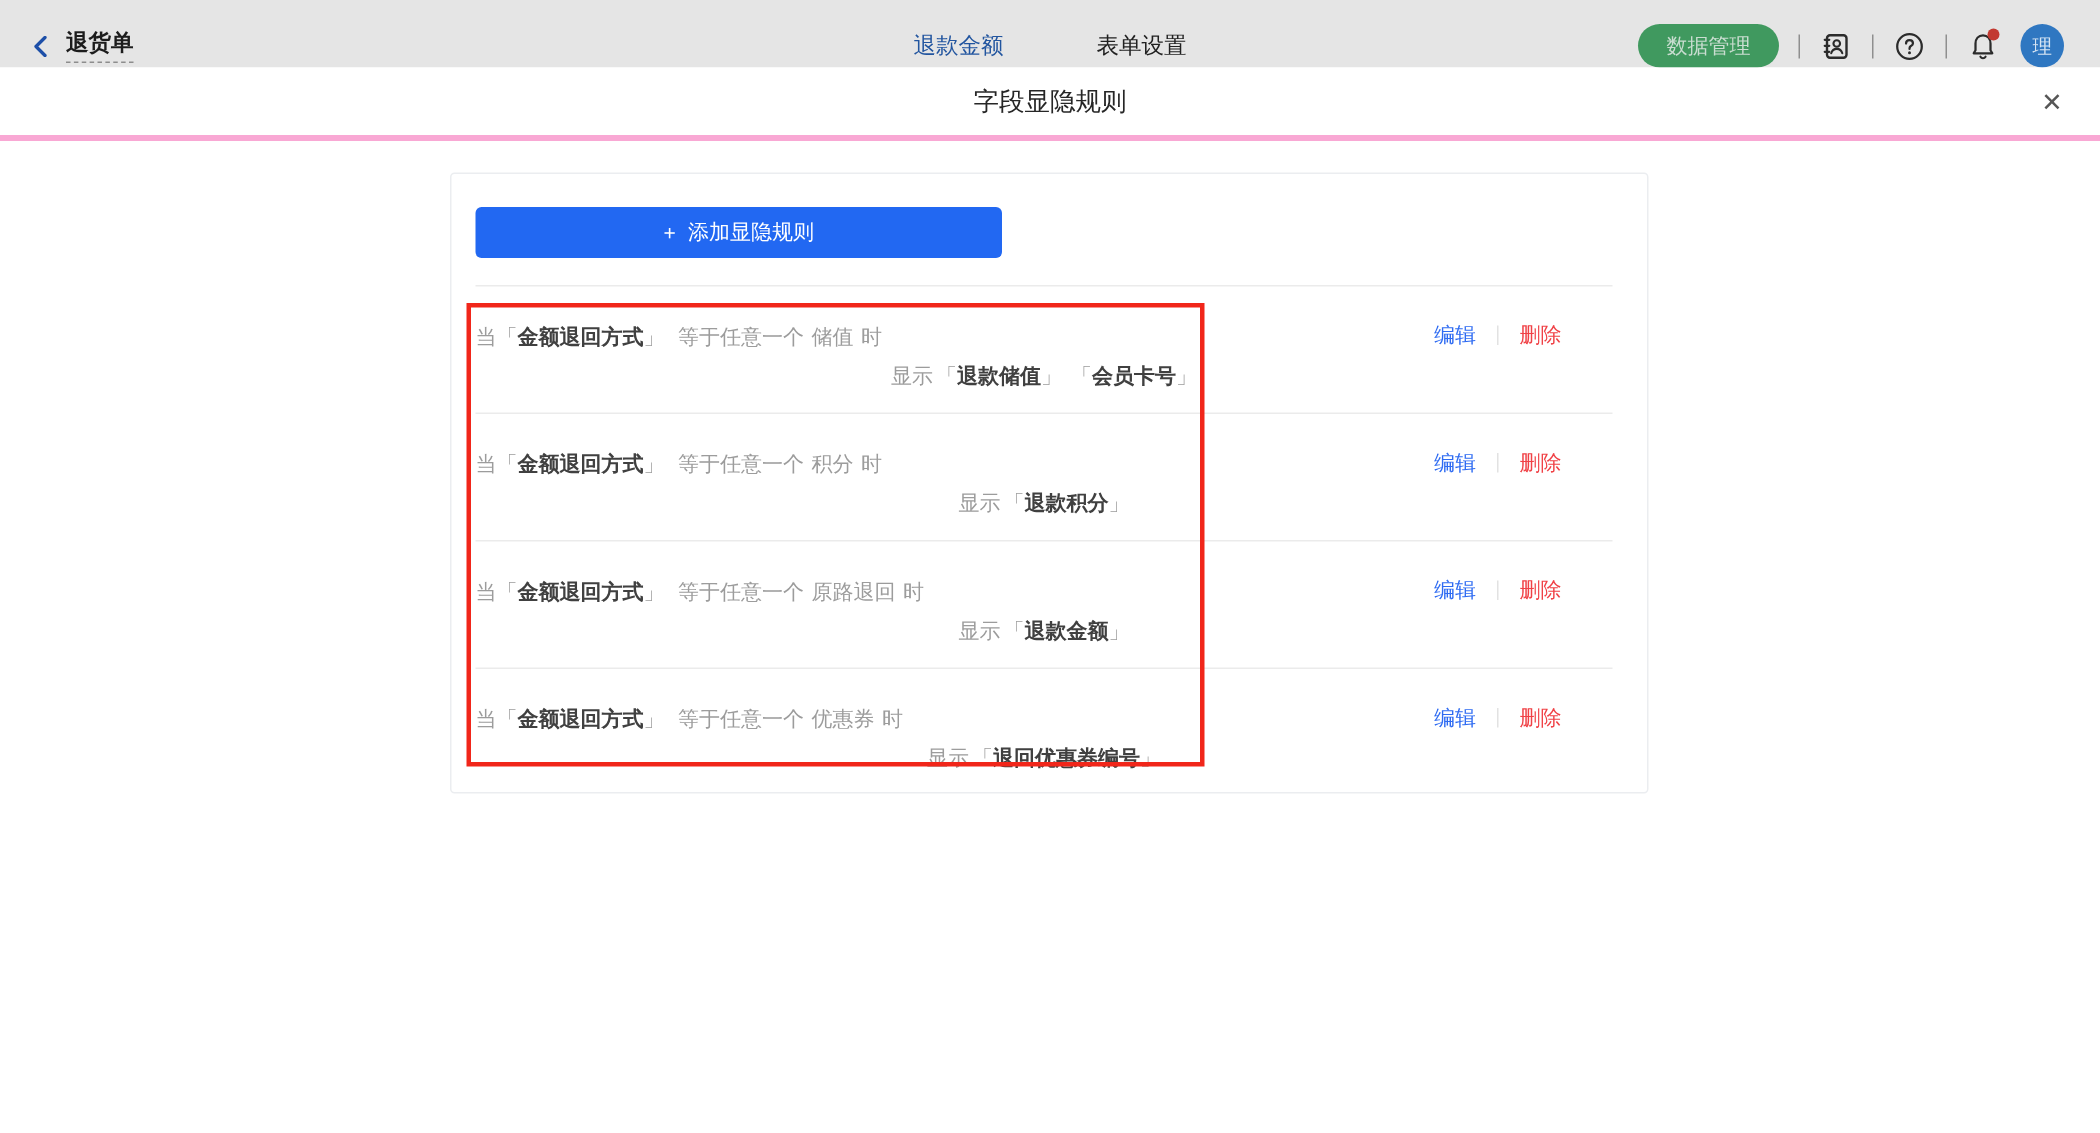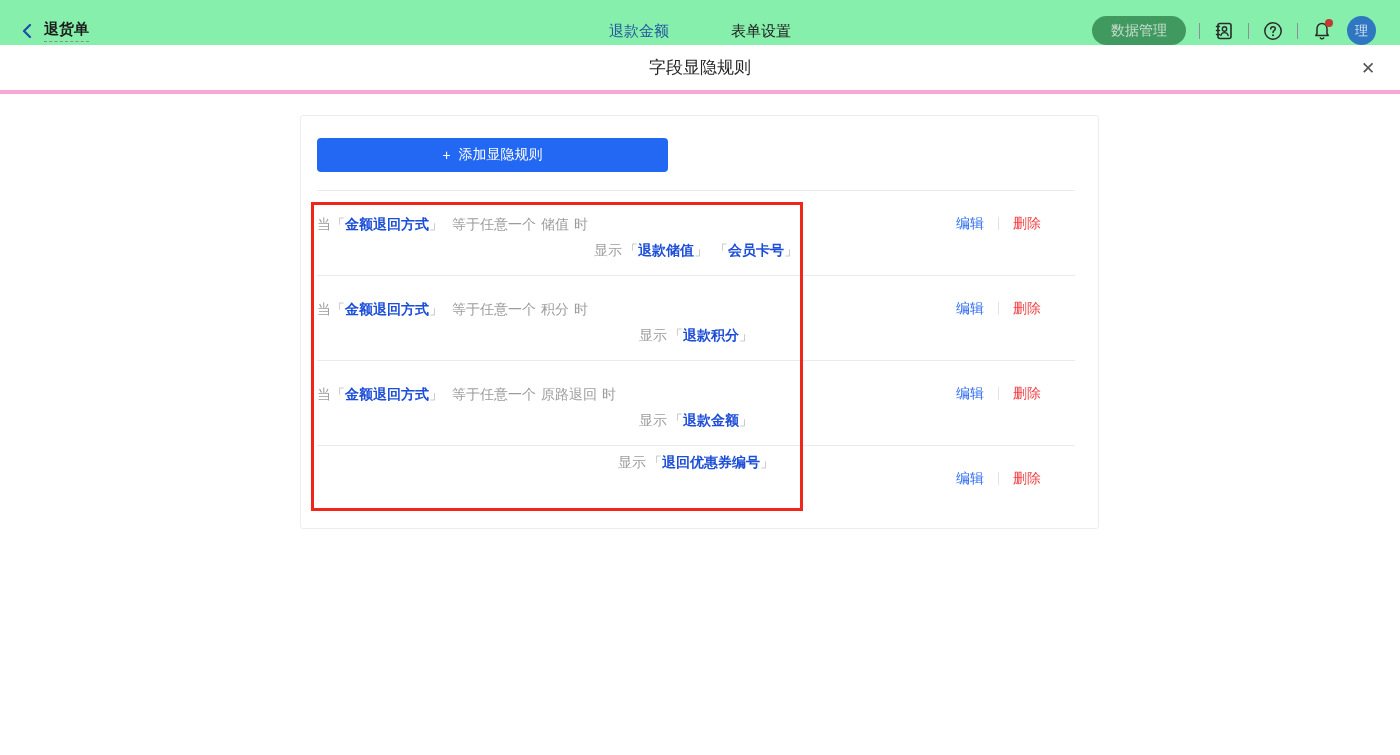--- a/index.html
+++ b/index.html
@@ -6,21 +6,21 @@
   html,body { width:1400px; height:755px; }
   body {
     font-family:"Liberation Sans","DejaVu Sans",sans-serif;
     background:#ffffff; position:relative; overflow:hidden;
     -webkit-font-smoothing:antialiased;
   }
 
   
   .topbar {
     position:absolute; left:0; top:0; width:1400px; height:45px;
-    background:#86efac; display:flex; align-items:center;
+    background:#e5e5e5; display:flex; align-items:center;
     padding:16px 24px 0 20px;
   }
   .topbar-left { display:flex; align-items:center; }
   .back-icon {
     width:14px; height:14px; margin-right:10px; cursor:pointer;
     display:inline-block;
   }
   .doc-title {
     font-size:15px; color:#1c1c1c; font-weight:bold;
     border-bottom:1px dashed #8d8d8d; padding-bottom:4px; line-height:17px;
@@ -83,21 +83,21 @@
   }
   .rule-row .row-border { position:absolute; left:0; bottom:0; width:758px; height:1px; background:#ebebeb; }
   .row-0 { top:75px; }
   .row-1 { top:160px; }
   .row-2 { top:245px; }
   .row-3 { top:330px; }
 
   .rule-line { font-size:14px; line-height:20px; color:#9c9c9c; white-space:nowrap; }
   .rule-line.l1 { margin-top:23px; }
   .rule-line.l2 { margin-top:6px;text-align:center; }
-  .fld { color:#1d4ed8; font-weight:bold; }
+  .fld { color:#404040; font-weight:bold; }
   .gap-l { margin-left:9px; }
   .gap-s { margin-left:5px; }
   .show-grp { margin-left:6px; }
   .show-grp.first { margin-left:2px; }
 
   .row-actions {
     position:absolute; right:34px; top:22px; display:flex; align-items:center;
     font-size:14px; line-height:20px;
   }
   .edit-link { color:#2e6bf2; cursor:pointer; }
@@ -211,20 +211,23 @@
       </div>
       <div class="row-actions">
         <span class="edit-link">编辑</span>
         <span class="act-sep"></span>
         <span class="del-link">删除</span>
       </div>
       <div class="row-border"></div>
     </div>
 
     <div class="rule-row row-3">
+      <div class="rule-line l1">
+        <span>当</span><span>「</span><span class="fld">金额退回方式</span><span>」</span><span class="gap-l">等于任意一个</span><span class="gap-s">优惠券</span><span class="gap-s">时</span>
+      </div>
       <div class="rule-line l2">
         <span>显示</span><span class="show-grp first"><span>「</span><span class="fld">退回优惠券编号</span><span>」</span></span>
       </div>
       <div class="row-actions">
         <span class="edit-link">编辑</span>
         <span class="act-sep"></span>
         <span class="del-link">删除</span>
       </div>
     </div>
   </div>

